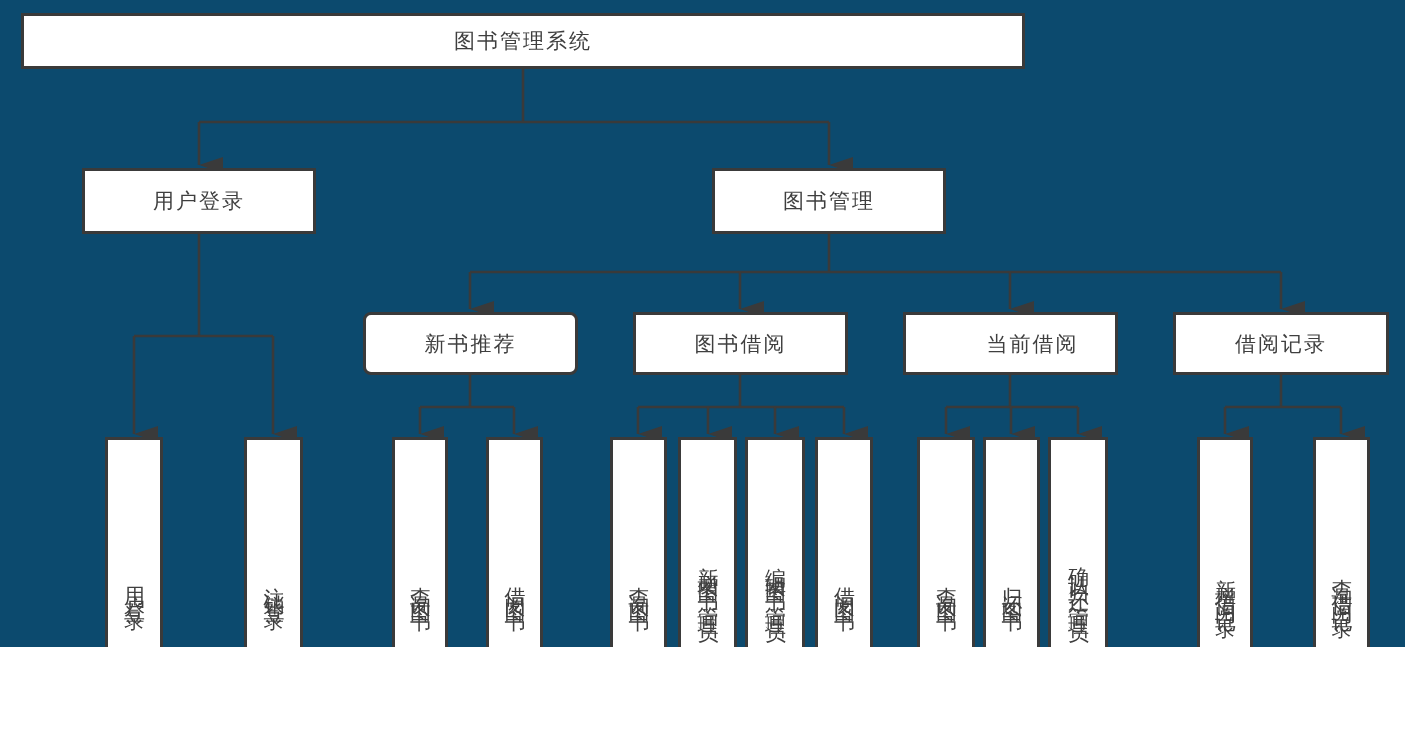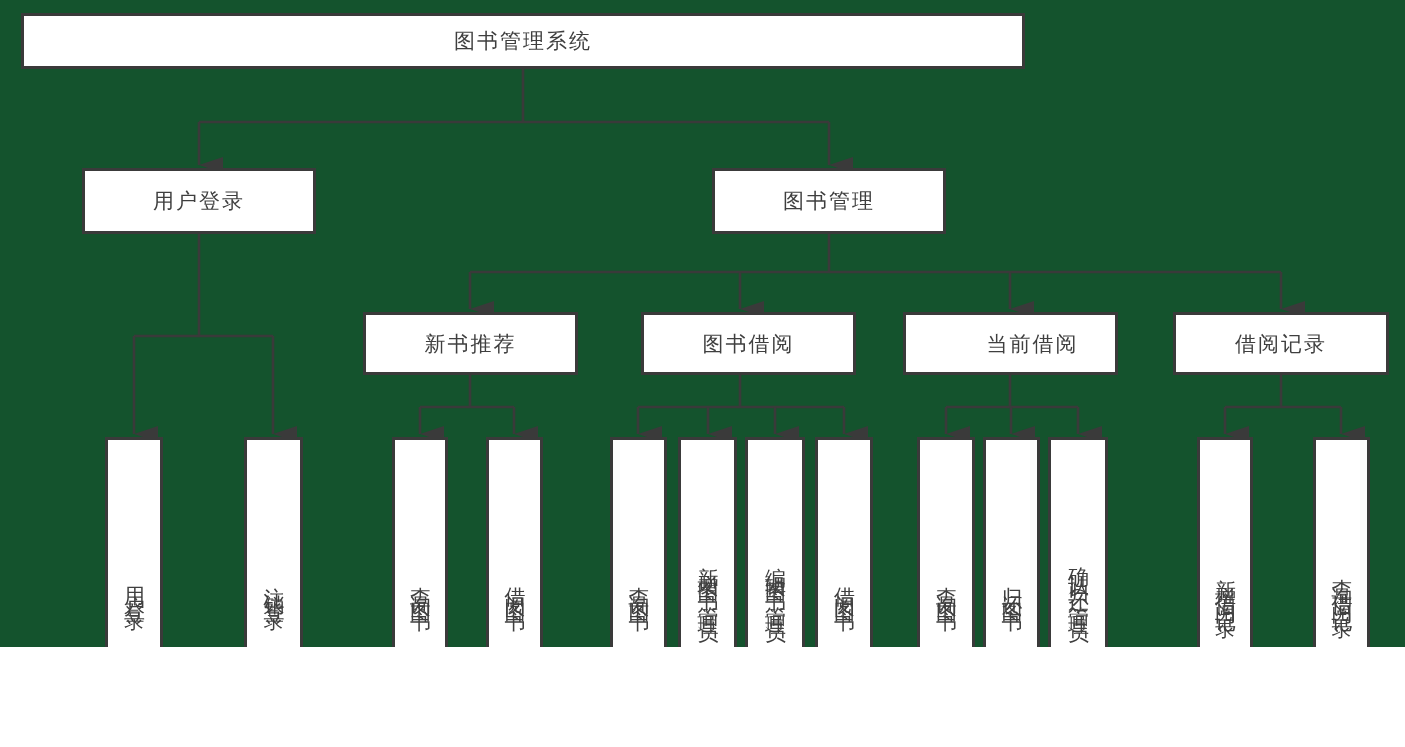--- a/index.html
+++ b/index.html
@@ -1,20 +1,20 @@
 <!DOCTYPE html>
 <html><head>
 <meta charset="utf-8">
 <style>
   html, body { margin: 0; padding: 0; background: #ffffff; }
   .canvas {
     position: relative;
     width: 1405px;
     height: 647px;
-    background: #14532d;
+    background: #0c4a6e;
     font-family: "DejaVu Sans", "Liberation Sans", sans-serif;
     overflow: hidden;
   }
   .connectors {
     position: absolute;
     left: 0; top: 0;
     width: 1405px; height: 747px;
   }
   .node {
     position: absolute;
@@ -109,24 +109,24 @@
     <span class="htext">图书管理系统</span>
   </div>
 
   <div class="node" style="left:82px;top:168px;width:234px;height:66px;">
     <span class="htext">用户登录</span>
   </div>
   <div class="node" style="left:712px;top:168px;width:234px;height:66px;">
     <span class="htext">图书管理</span>
   </div>
 
-  <div class="node" style="left:363px;top:312px;width:215px;height:63px;">
+  <div class="node" style="left:363px;top:312px;width:215px;height:63px;border-radius:8px;">
     <span class="htext">新书推荐</span>
   </div>
-  <div class="node" style="left:633px;top:312px;width:215px;height:63px;margin-left:8px;">
+  <div class="node" style="left:633px;top:312px;width:215px;height:63px;">
     <span class="htext">图书借阅</span>
   </div>
   <div class="node" style="left:903px;top:312px;width:215px;height:63px;padding-left:44px;">
     <span class="htext">当前借阅</span>
   </div>
   <div class="node" style="left:1173px;top:312px;width:216px;height:63px;">
     <span class="htext">借阅记录</span>
   </div>
 
   <div class="node" style="left:105px;top:437px;width:58px;height:298px;">

